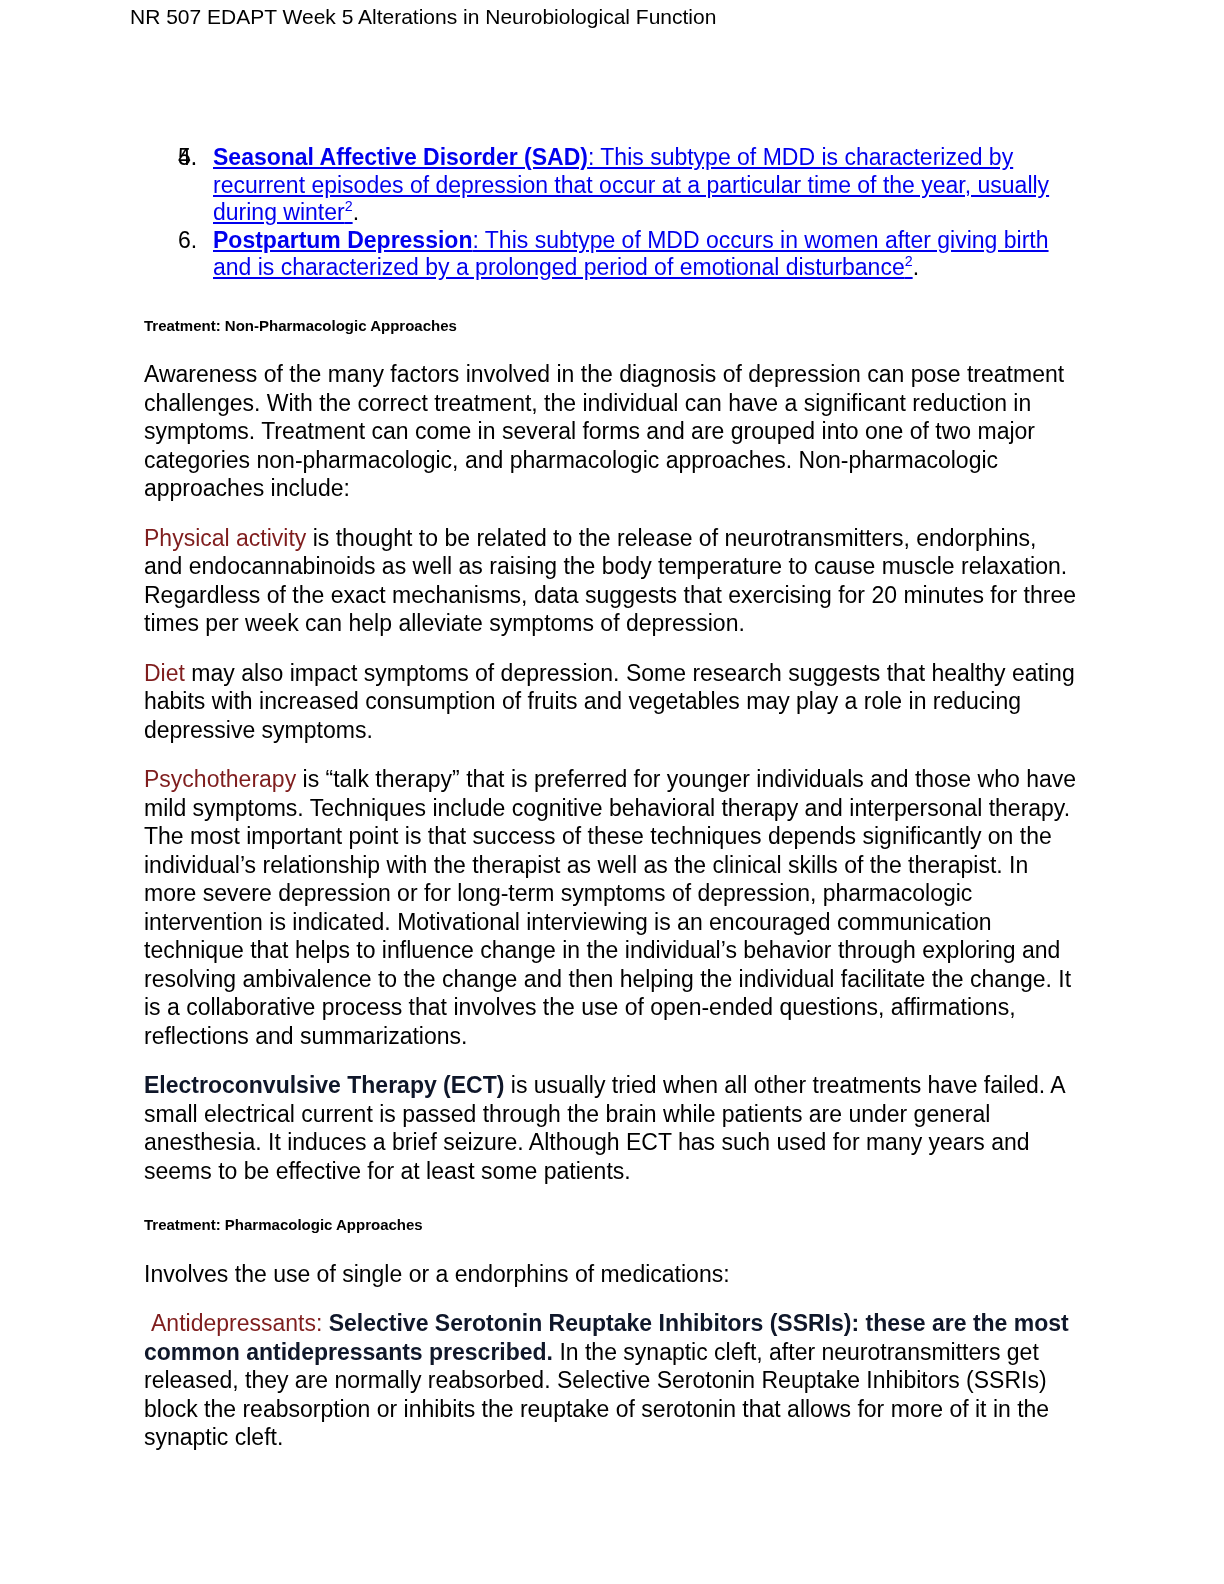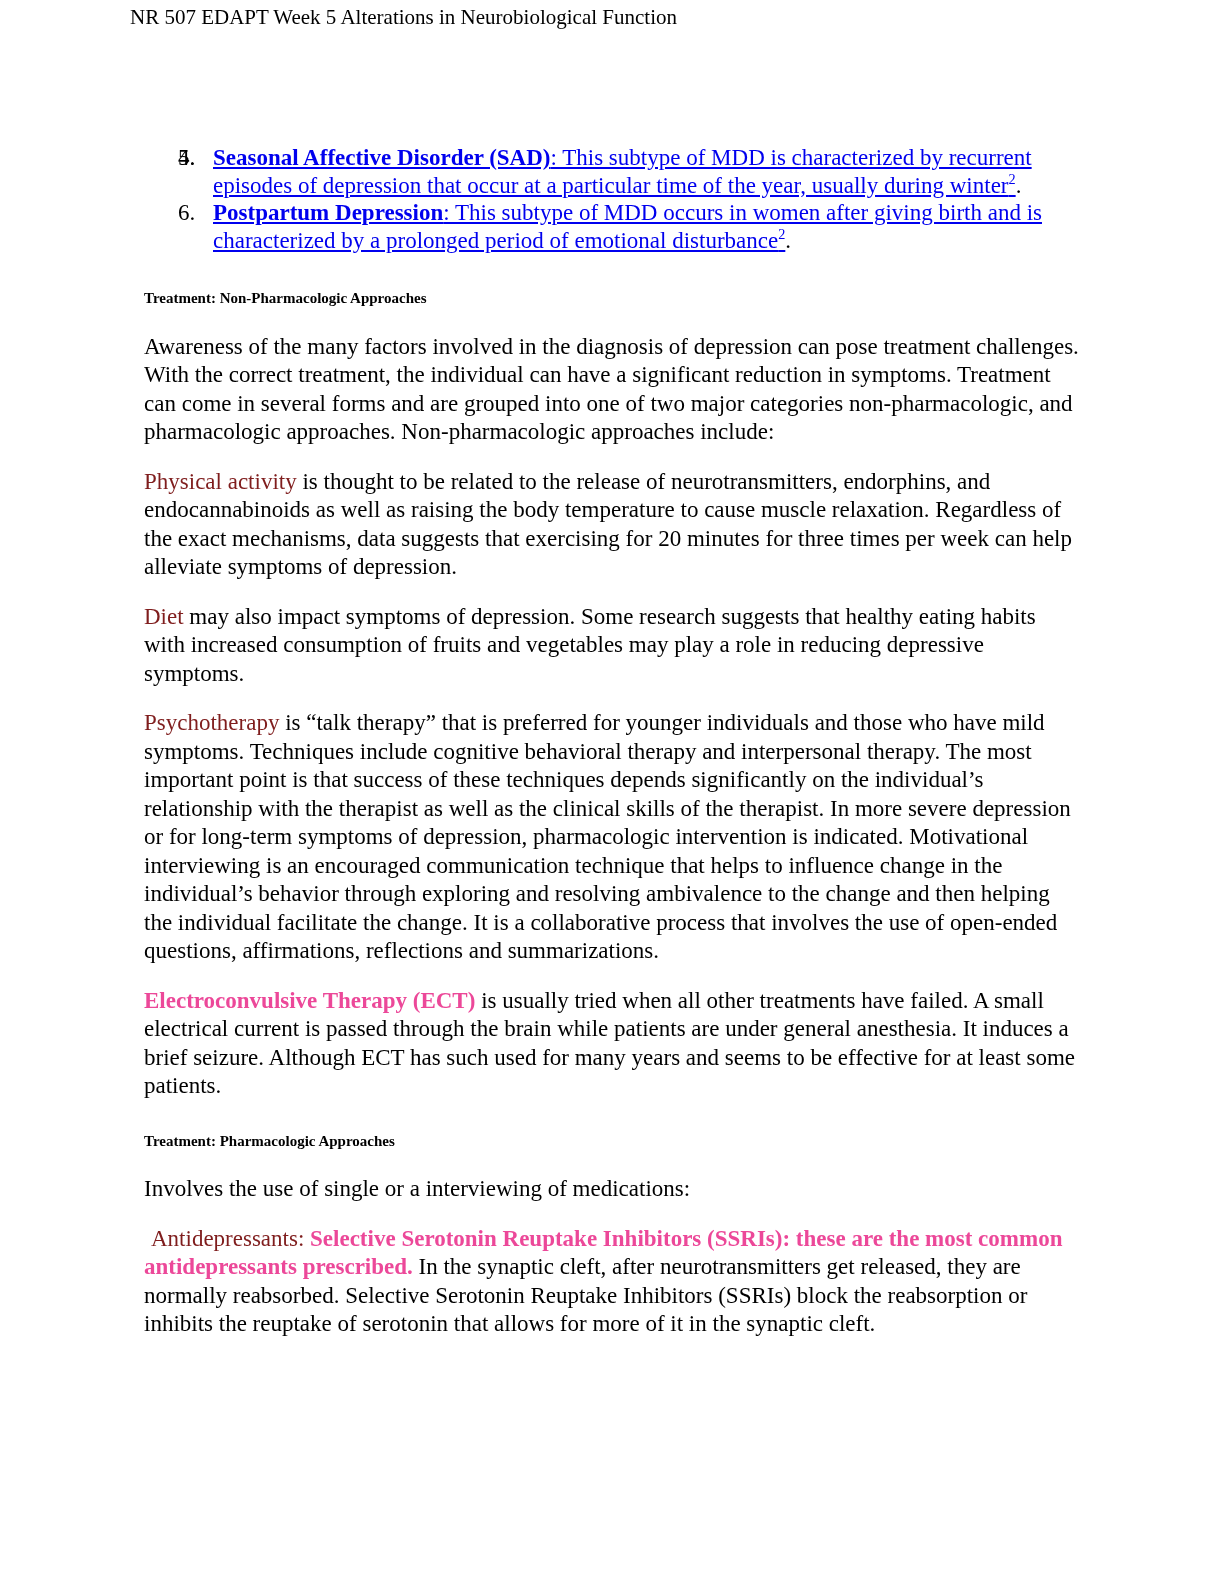--- a/index.html
+++ b/index.html
@@ -5,21 +5,21 @@
   html, body {
     margin: 0;
     padding: 0;
     background: #ffffff;
   }
   .page {
     position: relative;
     width: 1083px;
     height: 1584px;
     background: #ffffff;
-    font-family: Liberation Serif, serif;
+    font-family: Liberation Sans, sans-serif;
     color: #000000;
     overflow: hidden;
   }
   .doc-header {
     position: absolute;
     top: 4px;
     left: 130px;
     font-size: 21px;
     line-height: 26px;
     color: #000000;
@@ -72,21 +72,21 @@
     margin: 26px 0 20px 0;
     line-height: 28.5px;
   }
   p.doc-para {
     margin: 0 0 21px 0;
   }
   .accent {
     color: #7f1d1d;
   }
   b.accent, .accent-bold {
-    color: #ec4899;
+    color: #0f172a;
     font-weight: bold;
   }
   p.indent-slight {
     text-indent: 7px;
   }
 </style>
 </head>
 <body>
 
 <div class="page">
@@ -116,18 +116,18 @@
     <p class="doc-para"><span class="accent">Physical activity</span><span> is thought to be related to the release of neurotransmitters, endorphins, and endocannabinoids as well as raising the body temperature to cause muscle relaxation. Regardless of the exact mechanisms, data suggests that exercising for 20 minutes for three times per week can help alleviate symptoms of depression.</span></p>
 
     <p class="doc-para"><span class="accent">Diet</span><span> may also impact symptoms of depression. Some research suggests that healthy eating habits with increased consumption of fruits and vegetables may play a role in reducing depressive symptoms.</span></p>
 
     <p class="doc-para"><span class="accent">Psychotherapy</span><span> is “talk therapy” that is preferred for younger individuals and those who have mild symptoms. Techniques include cognitive behavioral therapy and interpersonal therapy. The most important point is that success of these techniques depends significantly on the individual’s relationship with the therapist as well as the clinical skills of the therapist. In more severe depression or for long-term symptoms of depression, pharmacologic intervention is indicated. Motivational interviewing is an encouraged communication technique that helps to influence change in the individual’s behavior through exploring and resolving ambivalence to the change and then helping the individual facilitate the change. It is a collaborative process that involves the use of open-ended questions, affirmations, reflections and summarizations.</span></p>
 
     <p class="doc-para"><b class="accent">Electroconvulsive Therapy (ECT)</b><span> is usually tried when all other treatments have failed. A small electrical current is passed through the brain while patients are under general anesthesia. It induces a brief seizure. Although ECT has such used for many years and seems to be effective for at least some patients.</span></p>
 
     <h2 class="doc-heading">Treatment: Pharmacologic Approaches</h2>
 
-    <p class="doc-para">Involves the use of single or a interviewing of medications:</p>
+    <p class="doc-para">Involves the use of single or a endorphins of medications:</p>
 
     <p class="doc-para indent-slight"><span class="accent">Antidepressants: </span><b class="accent">Selective Serotonin Reuptake Inhibitors (SSRIs): these are the most common antidepressants prescribed.</b><span> In the synaptic cleft, after neurotransmitters get released, they are normally reabsorbed. Selective Serotonin Reuptake Inhibitors (SSRIs) block the reabsorption or inhibits the reuptake of serotonin that allows for more of it in the synaptic cleft.</span></p>
 
   </div>
 </div>
 
 </body></html>

